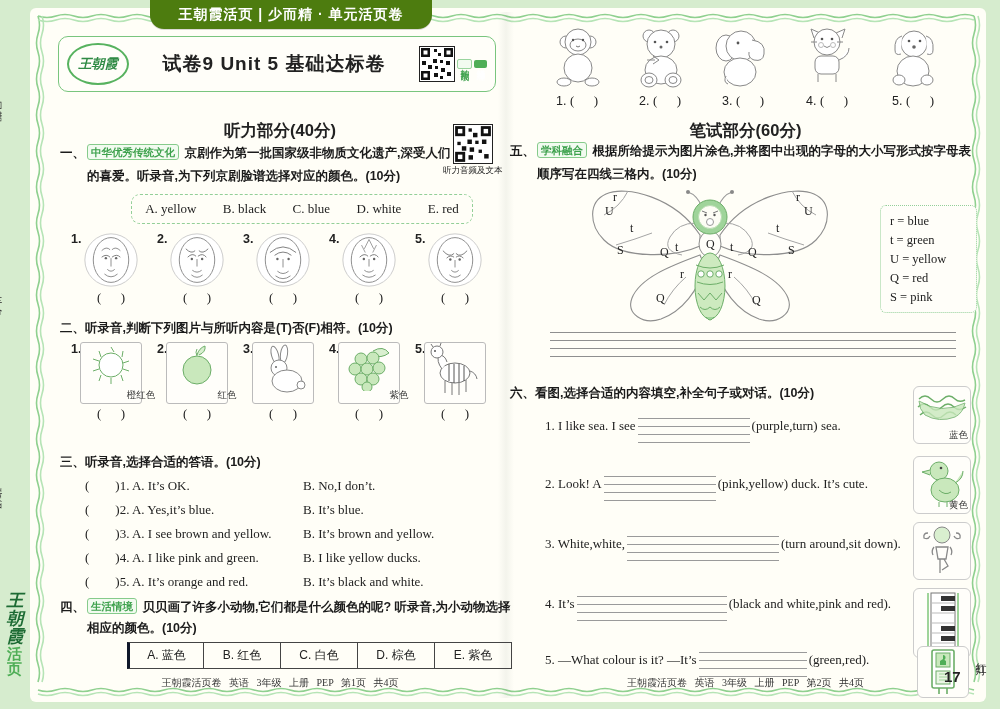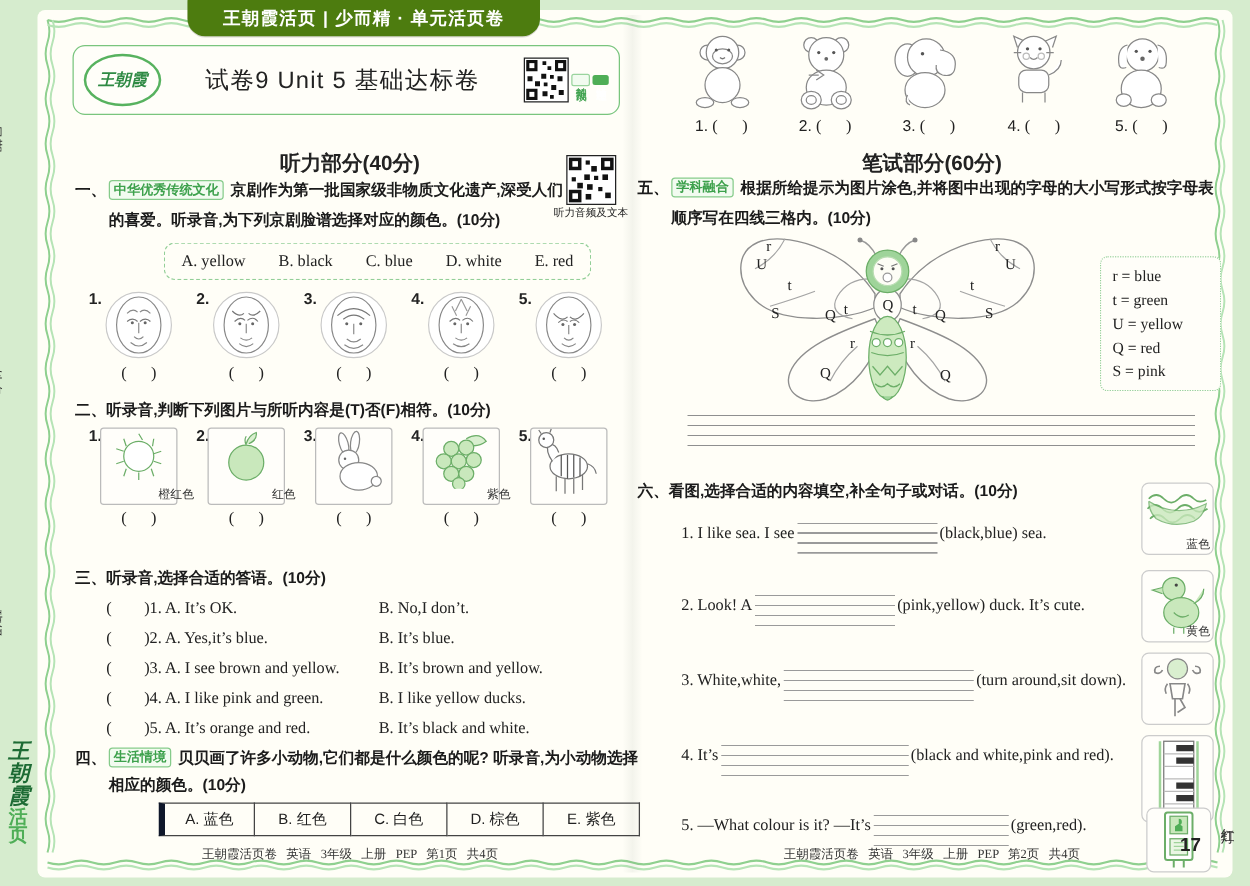--- a/index.html
+++ b/index.html
@@ -35,21 +35,21 @@
   .page-right { left:475px; width:481px; }
 
   
   .title-box { position:absolute; left:3px; top:28px; width:438px; height:56px;
                border:1.5px solid #79c57e; border-radius:10px; background:#fffef9;
                display:flex; align-items:center; padding:0 8px; }
   .logo-oval { width:62px; height:42px; border:2px solid #57b25f; border-radius:50%;
                display:flex; align-items:center; justify-content:center; flex:none;
                color:#2f8a44; font-family:"Liberation Serif",serif; font-style:italic;
                font-weight:bold; font-size:13px; }
-  .title-text { flex:1; text-align:center; font-size:19px; font-weight:normal; letter-spacing:1px; }
+  .title-text { flex:1; text-align:center; font-size:19px; font-weight:bold; letter-spacing:1px; }
   .qr-group { display:flex; align-items:center; gap:2px; flex:none; }
   .qr { width:36px; height:36px; background:#fff; border:1px solid #222; position:relative; }
   .qr svg { display:block; }
   .qr-strip { writing-mode:vertical-rl; font-size:9px; line-height:11px; padding:2px 1px;
               letter-spacing:1px; border-radius:2px; }
   .strip-a { color:#3da14c; border:1px solid #9ad49e; background:#f2fbf0; }
   .strip-b { color:#fff; background:#4fae57; }
 
   .meta { position:absolute; left:108px; top:96px; width:340px;
           font-family:"Liberation Serif",serif; font-style:italic; font-size:12px; white-space:pre; }
@@ -78,21 +78,21 @@
   .pic-box { width:62px; height:62px; margin:0 auto; border:1px solid #bbb; border-radius:3px;
              position:relative; background:#fffefa; }
   .pic-box .lab { position:absolute; bottom:1px; width:100%; text-align:center; font-size:9.5px; color:#333; }
 
   .q3row { position:absolute; font-family:"Liberation Serif",serif; font-size:13px; white-space:pre; }
   .q3row .b { position:absolute; left:218px; }
 
   .color-table { position:absolute; left:72px; top:608px; display:flex; }
   .color-table .cell { width:77px; height:27px; border:1px solid #444; border-left:none;
                        display:flex; align-items:center; justify-content:center; font-size:12px; }
-  .color-table .cell:first-child { border-left:5px solid #0f172a; }
+  .color-table .cell:first-child { border-left:3px solid #0f172a; }
 
   .footer { position:absolute; width:100%; text-align:center; font-size:10px; color:#333;
             font-family:"Liberation Serif",serif; white-space:pre; }
 
   
   .ani-cell { position:absolute; width:84px; text-align:center; }
   .ani-cell .np { font-size:12.5px; margin-top:3px; white-space:pre; }
 
   .butterfly-wrap { position:absolute; left:55px; top:175px; width:300px; height:150px; }
   .bletter { position:absolute; font-family:"Liberation Serif",serif; font-size:12px; color:#222; }
@@ -559,21 +559,21 @@
       <div>t = green</div>
       <div>U = yellow</div>
       <div>Q = red</div>
       <div>S = pink</div>
     </div>
 
     <div class="grid4big"></div>
 
     <div class="qline" style="left:5px;top:377px;"><span>六、</span><span>看图,选择合适的内容填空,补全句子或对话。(10分)</span></div>
 
-    <div class="q6item" style="left:40px;top:410px;"><span>1.</span> <span>I like sea. I see</span><span class="grid4" style="width:112px;"></span><span>(black,blue) sea.</span></div>
+    <div class="q6item" style="left:40px;top:410px;"><span>1.</span> <span>I like sea. I see</span><span class="grid4" style="width:112px;"></span><span>(purple,turn) sea.</span></div>
     <div class="q6item" style="left:40px;top:468px;"><span>2.</span> <span>Look!  A</span><span class="grid4" style="width:112px;"></span><span>(pink,yellow) duck. It’s cute.</span></div>
     <div class="q6item" style="left:40px;top:528px;"><span>3.</span> <span>White,white,</span><span class="grid4" style="width:152px;"></span><span>(turn around,sit down).</span></div>
     <div class="q6item" style="left:40px;top:588px;"><span>4.</span> <span>It’s</span><span class="grid4" style="width:150px;"></span><span>(black and white,pink and red).</span></div>
     <div class="q6item" style="left:40px;top:644px;"><span>5.</span> <span>—What colour is it?  —It’s</span><span class="grid4" style="width:108px;"></span><span>(green,red).</span></div>
 
     <div class="img-box" style="top:448px;height:58px;">
       <span><svg class="draw" width="54" height="52" viewBox="0 0 54 52">
             <g fill="#c9e8bc" stroke="#6cae68">
               <circle cx="24" cy="14" r="9"></circle>
               <path d="M15,13 l-8,2 l8,3"></path>

